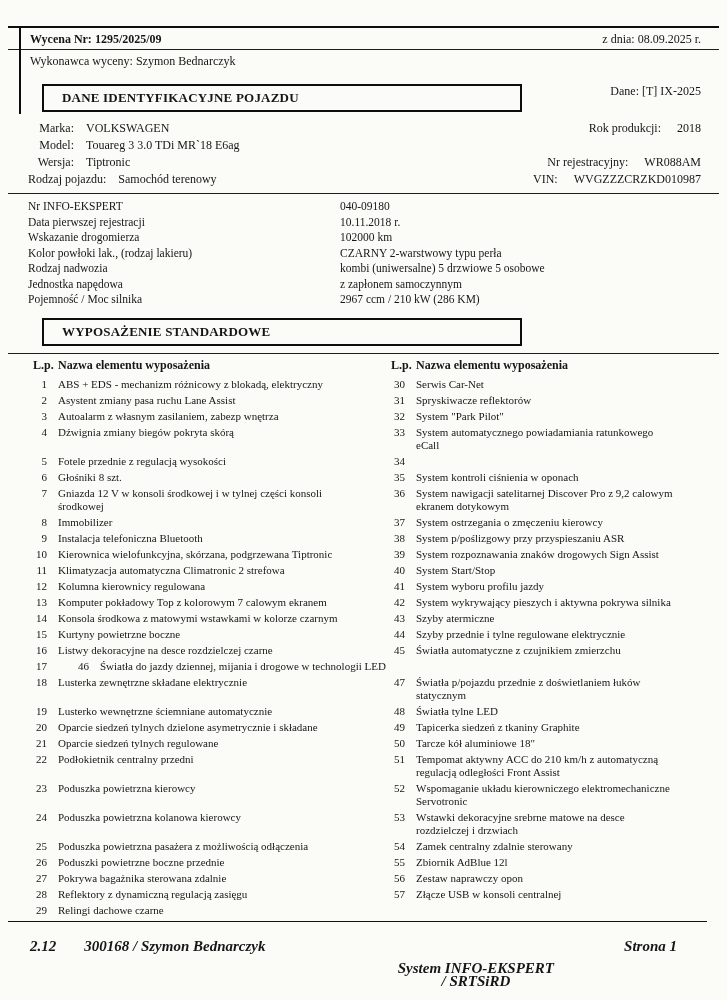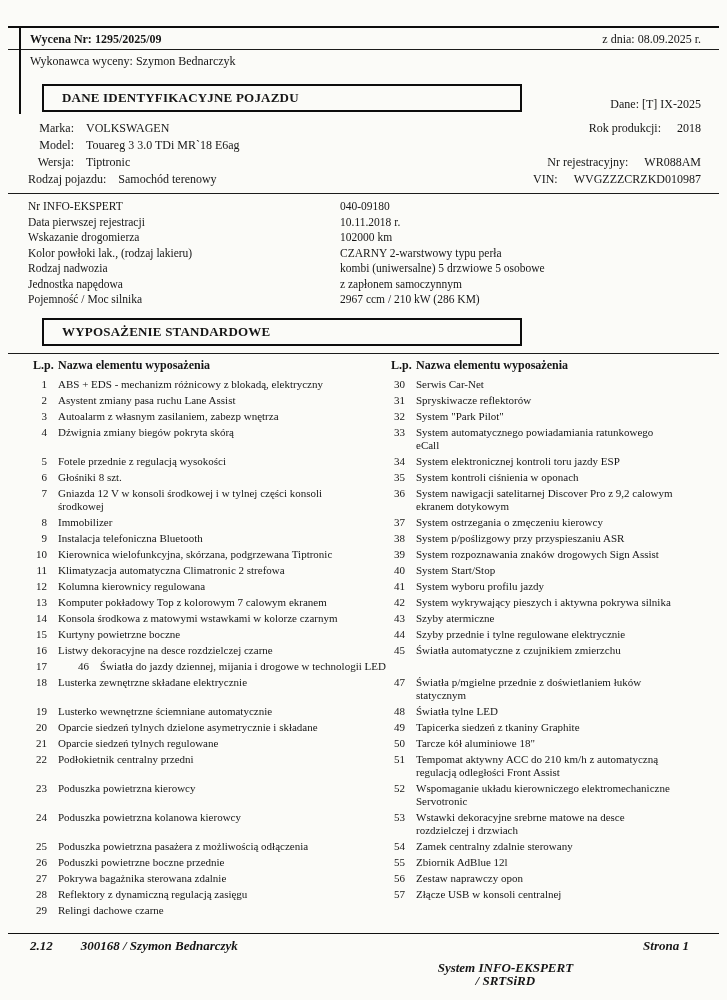--- a/index.html
+++ b/index.html
@@ -14,21 +14,21 @@
   .doc { position: relative; width: 727px; height: 1000px; padding: 26px 26px 0 28px; overflow: hidden; }
 
   .hr { border-top: 1px solid #1c1c1c; margin-left: -20px; margin-right: -18px; }
   .hr-thick { border-top: 2px solid #0d0d0d; }
   .left-rule { position: absolute; left: 19px; top: 26px; width: 2px; height: 88px; background: #0d0d0d; }
 
   .hdr1 { display: flex; justify-content: space-between; align-items: flex-start; padding: 4px 0 3px 2px; font-size: 12px; height: 21px; }
   .bold { font-weight: bold; }
   .hdr2 { padding: 4px 0 5px 2px; font-size: 12px; height: 23px; }
 
-  .section-head { display: flex; align-items: flex-end; margin-top: 11px; }
+  .section-head { display: flex; align-items: flex-start; margin-top: 11px; }
   .title-box {
     border: 2px solid #0d0d0d;
     width: 480px;
     margin-left: 14px;
     padding: 4px 10px 4px 18px;
     font-weight: bold;
     font-size: 13px;
     letter-spacing: 0.2px;
   }
   .dane { margin-left: auto; font-size: 12px; white-space: nowrap; }
@@ -54,25 +54,25 @@
   .h-text-r { flex: 1; }
 
   .eq-rows { margin-top: 1px; font-size: 11px; }
   .eq-row { display: flex; margin-bottom: 3px; line-height: 13px; }
   .eq-no { width: 30px; flex: none; text-align: right; padding-right: 11px; }
   .eq-text-l { width: 316px; flex: none; padding-right: 16px; }
   .eq-no-r { margin-left: 12px; }
   .eq-text-r { flex: 1; padding-right: 24px; }
 
   .footer {
-    position: absolute; left: 8px; right: 8px; bottom: 13px;
+    position: absolute; left: 8px; right: 20px; bottom: 13px;
     border-top: 1.5px solid #111;
-    padding: 4px 30px 0 22px;
+    padding: 16px 30px 0 22px;
     display: flex; align-items: flex-start;
-    font-size: 13px; font-style: italic; font-weight: bold;
+    font-size: 15px; font-style: italic; font-weight: bold;
   }
   .f-ref { margin-left: 28px; }
   .f-sys { margin-left: auto; margin-right: 70px; text-align: center; line-height: 12.5px; font-weight: bold; margin-top: 24px; }
   .f-page { white-space: nowrap; }
 </style>
 </head>
 <body>
 
 <div class="doc">
   <div class="left-rule"></div>
@@ -196,21 +196,20 @@
       <div class="eq-row">
         <span class="eq-no">4</span>
         <span class="eq-text-l">Dźwignia zmiany biegów pokryta skórą</span>
         <span class="eq-no eq-no-r">33</span>
         <span class="eq-text-r">System automatycznego powiadamiania ratunkowego eCall</span>
       </div>
       <div class="eq-row">
         <span class="eq-no">5</span>
         <span class="eq-text-l">Fotele przednie z regulacją wysokości</span>
         <span class="eq-no eq-no-r">34</span>
-        <span class="eq-text-r">System elektronicznej kontroli toru jazdy ESP</span>
       </div>
       <div class="eq-row">
         <span class="eq-no">6</span>
         <span class="eq-text-l">Głośniki 8 szt.</span>
         <span class="eq-no eq-no-r">35</span>
         <span class="eq-text-r">System kontroli ciśnienia w oponach</span>
       </div>
       <div class="eq-row">
         <span class="eq-no">7</span>
         <span class="eq-text-l">Gniazda 12 V w konsoli środkowej i w tylnej części konsoli środkowej</span>
@@ -273,21 +272,21 @@
       </div>
       <div class="eq-row">
         <span class="eq-no">17</span>
         <span class="eq-no eq-no-r">46</span>
         <span class="eq-text-r">Światła do jazdy dziennej, mijania i drogowe w technologii LED</span>
       </div>
       <div class="eq-row">
         <span class="eq-no">18</span>
         <span class="eq-text-l">Lusterka zewnętrzne składane elektrycznie</span>
         <span class="eq-no eq-no-r">47</span>
-        <span class="eq-text-r">Światła p/mgielne przednie z doświetlaniem łuków statycznym</span>
+        <span class="eq-text-r">Światła p/pojazdu przednie z doświetlaniem łuków statycznym</span>
       </div>
       <div class="eq-row">
         <span class="eq-no">19</span>
         <span class="eq-text-l">Lusterko wewnętrzne ściemniane automatycznie</span>
         <span class="eq-no eq-no-r">48</span>
         <span class="eq-text-r">Światła tylne LED</span>
       </div>
       <div class="eq-row">
         <span class="eq-no">20</span>
         <span class="eq-text-l">Oparcie siedzeń tylnych dzielone asymetrycznie i składane</span>

